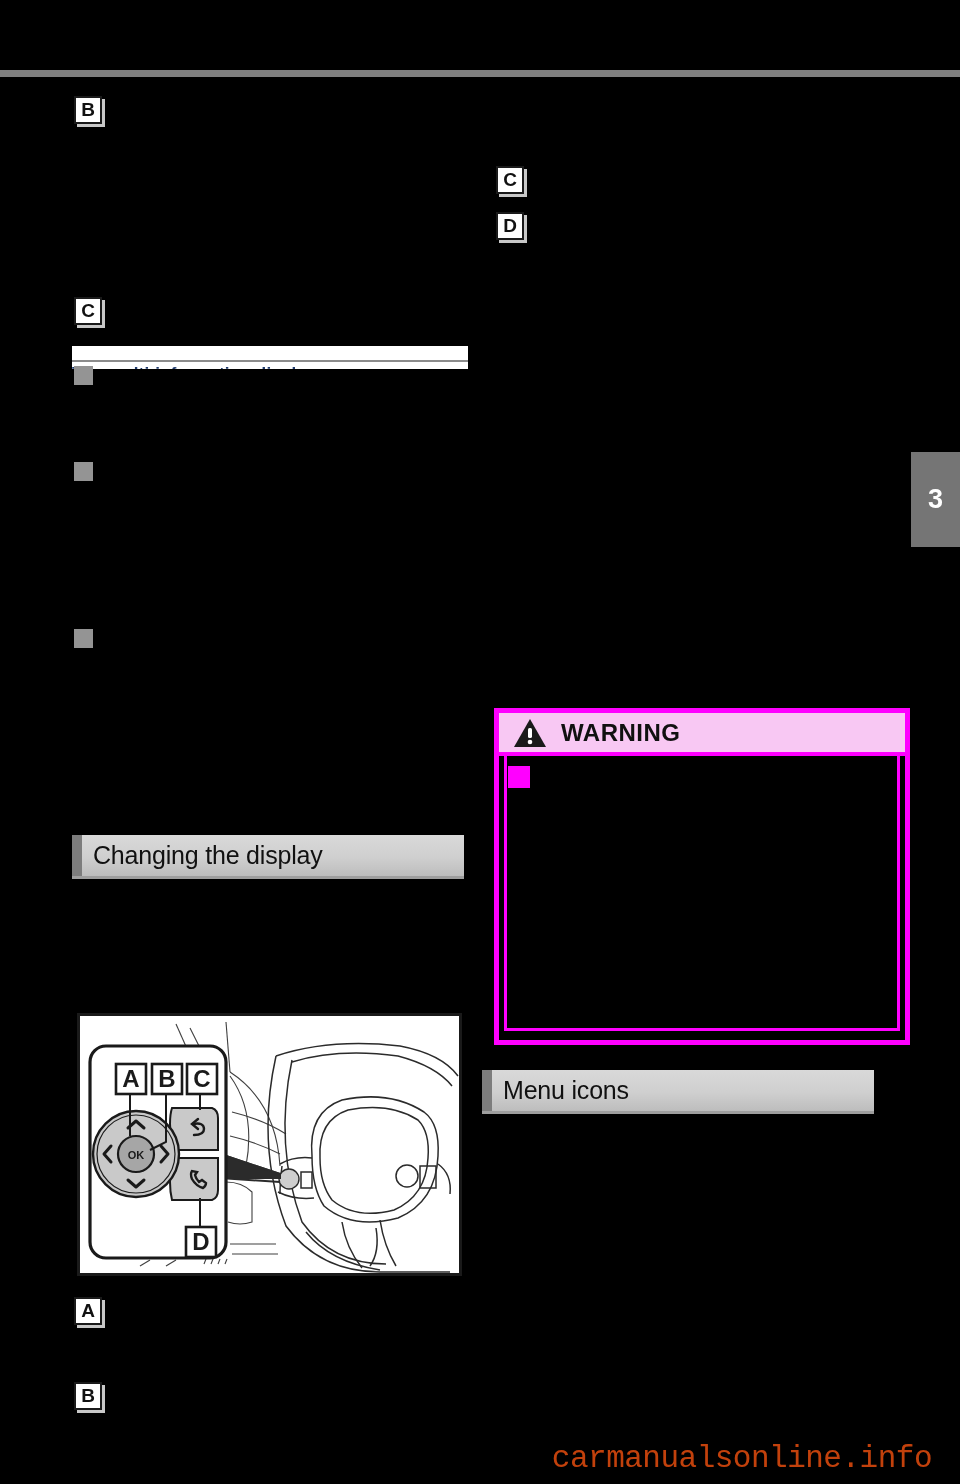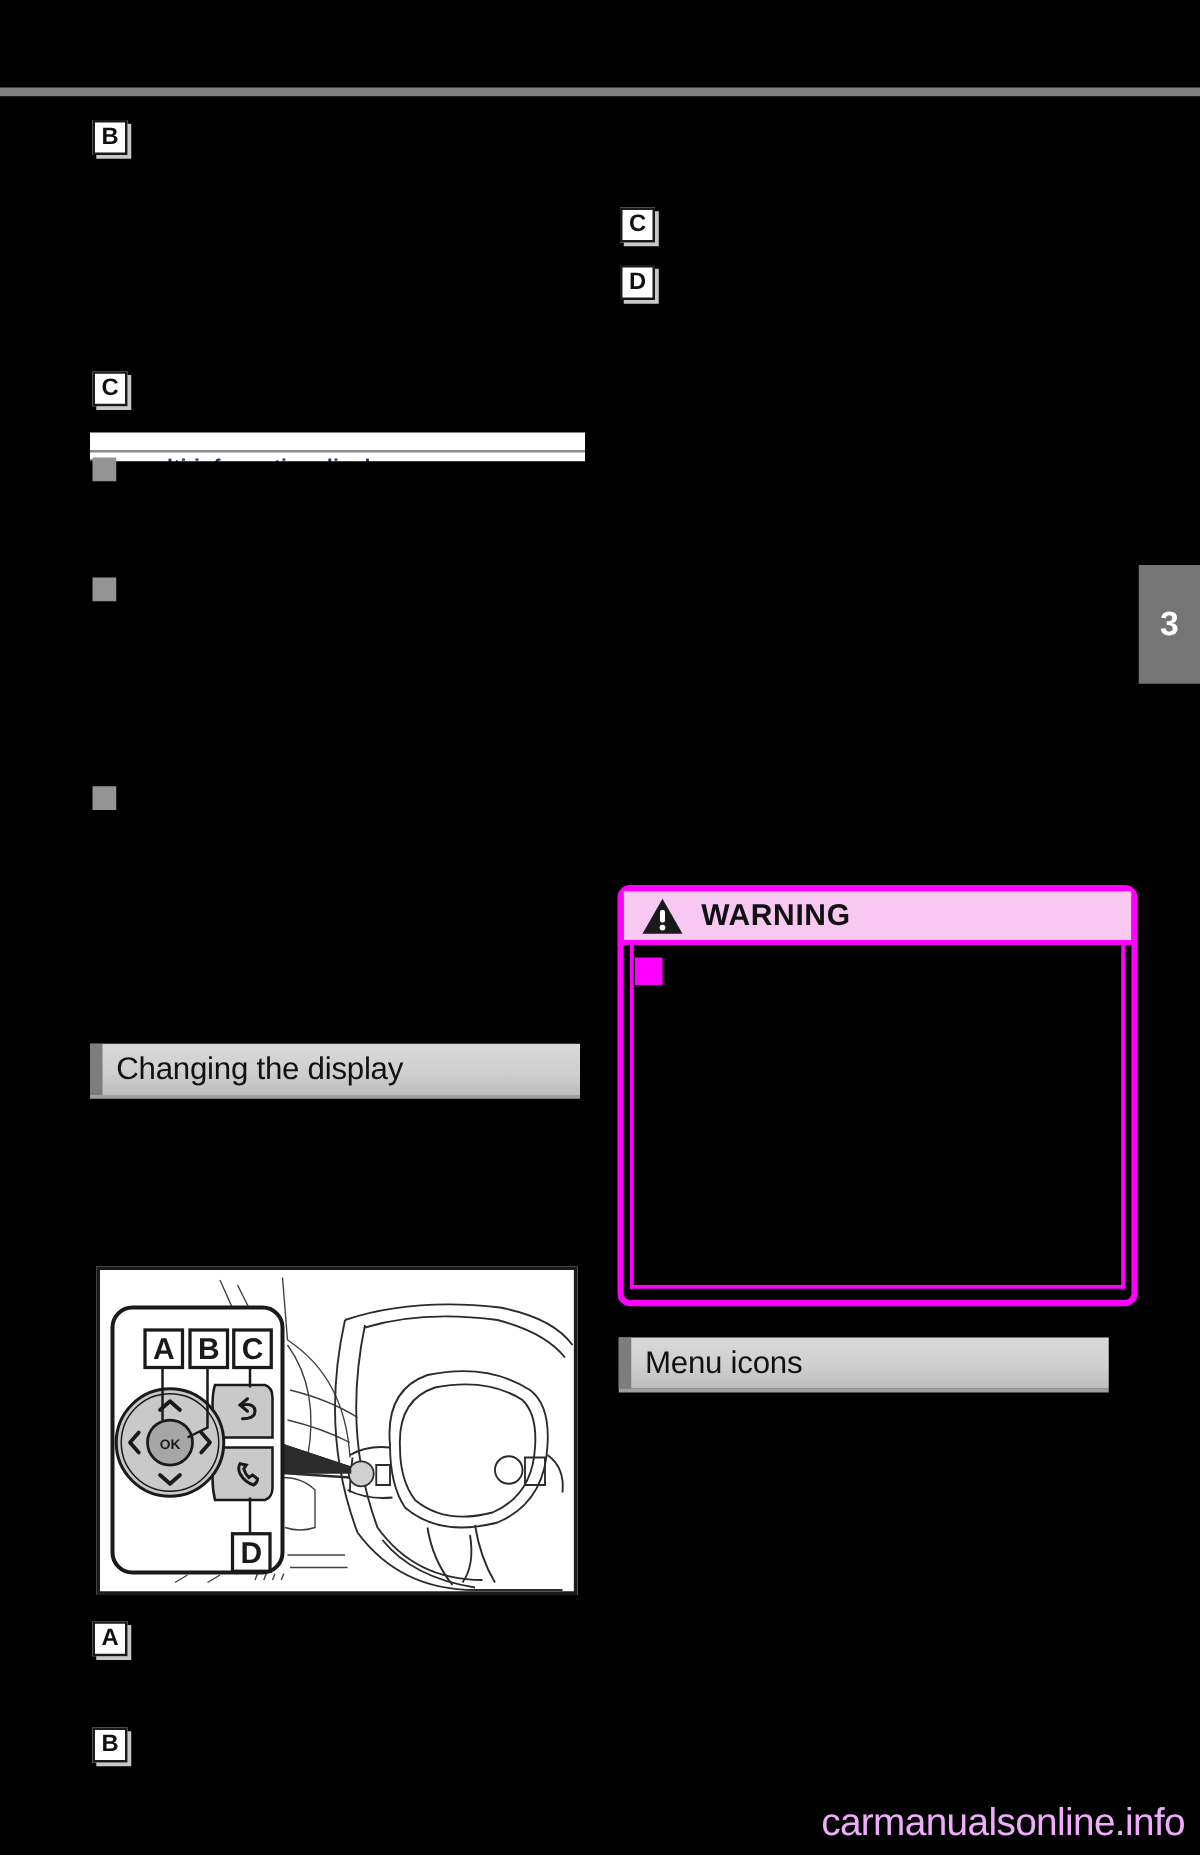--- a/index.html
+++ b/index.html
@@ -192,25 +192,25 @@
     position: absolute;
     background: #ffffff;
     border: 3px solid #1a1a1a;
     overflow: hidden;
   }
   .figure svg { display: block; }
 
   
   .watermark {
     position: absolute;
-    right: 12px;
+    right: 28px;
     bottom: 8px;
     font-size: 31px;
-    color: #f0abfc;
-    font-family: Liberation Sans, sans-serif;
+    color: #c2410c;
+    font-family: Liberation Mono, monospace;
     letter-spacing: -.5px;
   }
 </style>
 </head>
 <body>
 
 <div id="page">
 
   <div class="top-rule"></div>
 
@@ -351,38 +351,38 @@
   </div>
 
   <div class="badge" style="left:74px; top:1297px;">A</div>
 
   <div class="badge" style="left:74px; top:1382px;">B</div>
 
   <div class="badge" style="left:496px; top:166px;">C</div>
 
   <div class="badge" style="left:496px; top:212px;">D</div>
 
-  <div class="warn-box" style="left:494px; top:708px; width:416px; height:337px;border-radius:10px;">
+  <div class="warn-box" style="left:494px; top:708px; width:416px; height:337px;">
     <div class="warn-head">
       <svg class="warn-tri" viewBox="0 0 34 30">
         <path d="M17 1 L33 29 L1 29 Z" fill="#1a1a1a"></path>
         <rect x="15" y="10" width="4" height="10" rx="1.6" fill="#ffffff"></rect>
         <circle cx="17" cy="24" r="2.3" fill="#ffffff"></circle>
       </svg>
       <div class="wtext">WARNING</div>
     </div>
     <div class="warn-body">
       <div class="warn-bullet"></div>
       <div class="warn-inner-rule-l"></div>
       <div class="warn-inner-rule-r"></div>
       <div class="warn-inner-rule"></div>
     </div>
   </div>
 
-  <div class="section-title" style="left:495px; top:1070px; width:392px;">
+  <div class="section-title" style="left:482px; top:1070px; width:392px;">
     <div class="accent"></div>
     <div class="st-text">Menu icons</div>
   </div>
 
   <div class="chapter-tab" style="left:911px; top:452px; width:49px; height:95px;">
     <span>3</span>
   </div>
 
   <div class="watermark">carmanualsonline.info</div>
 

